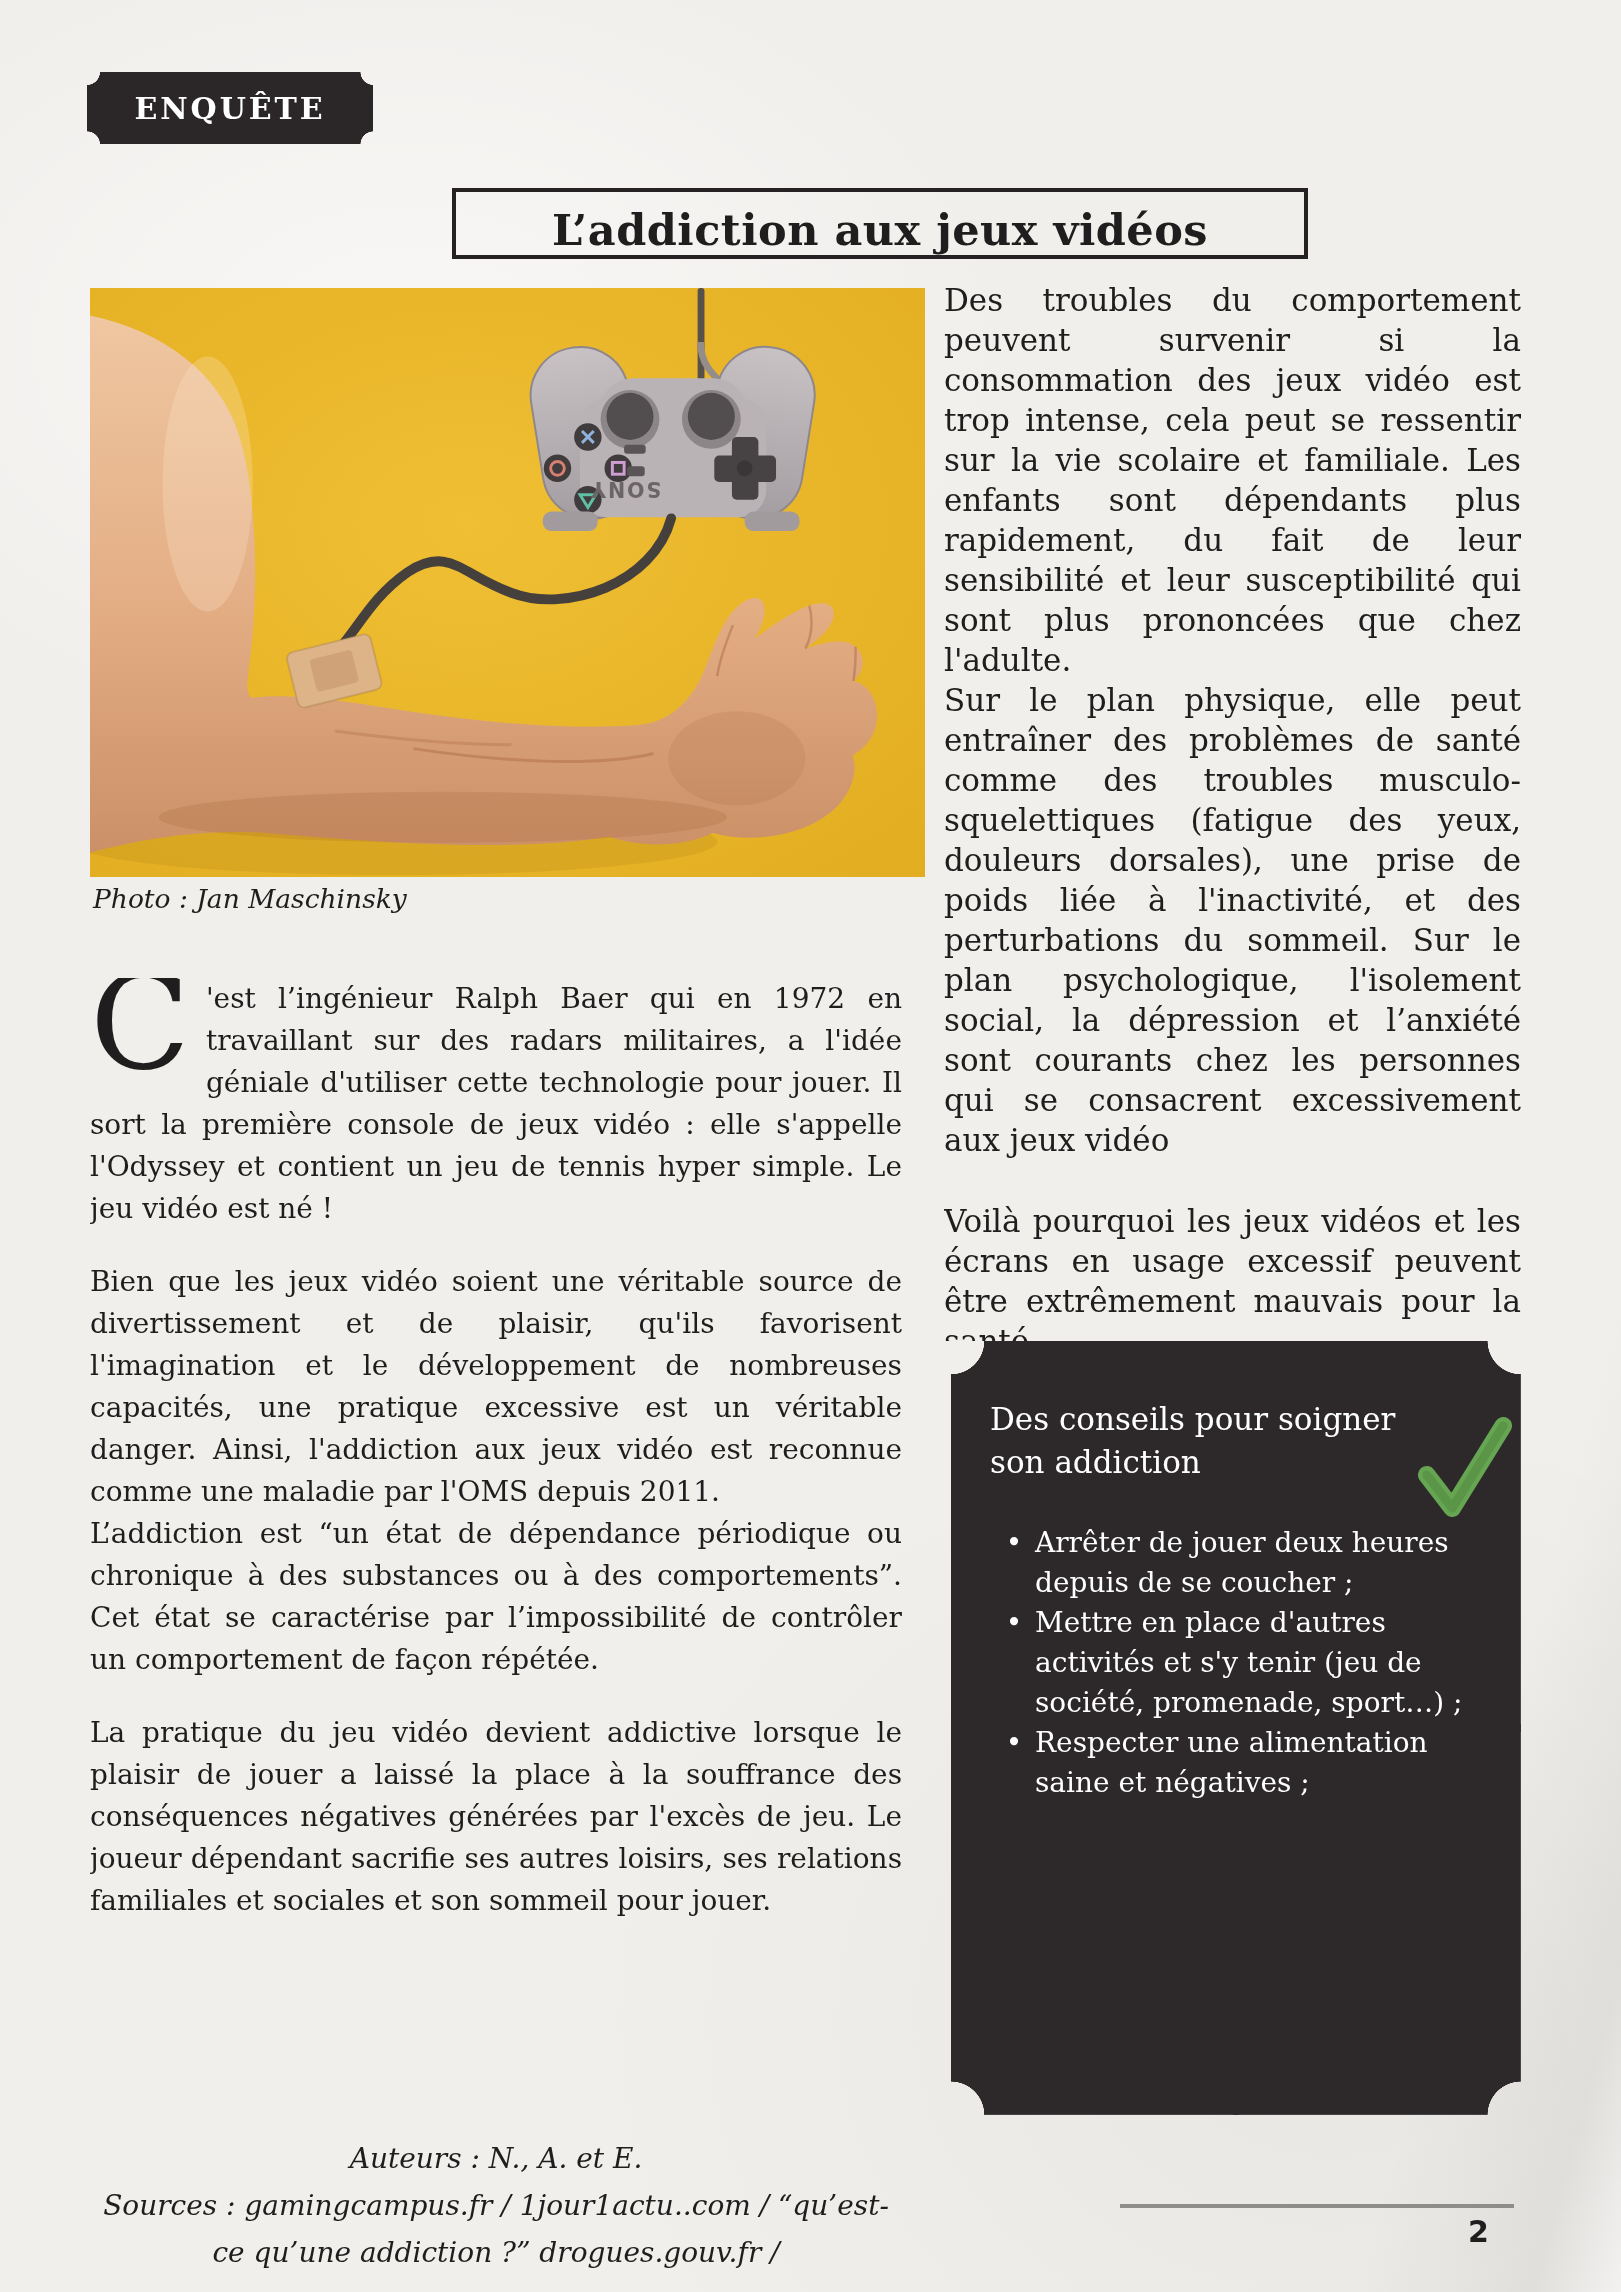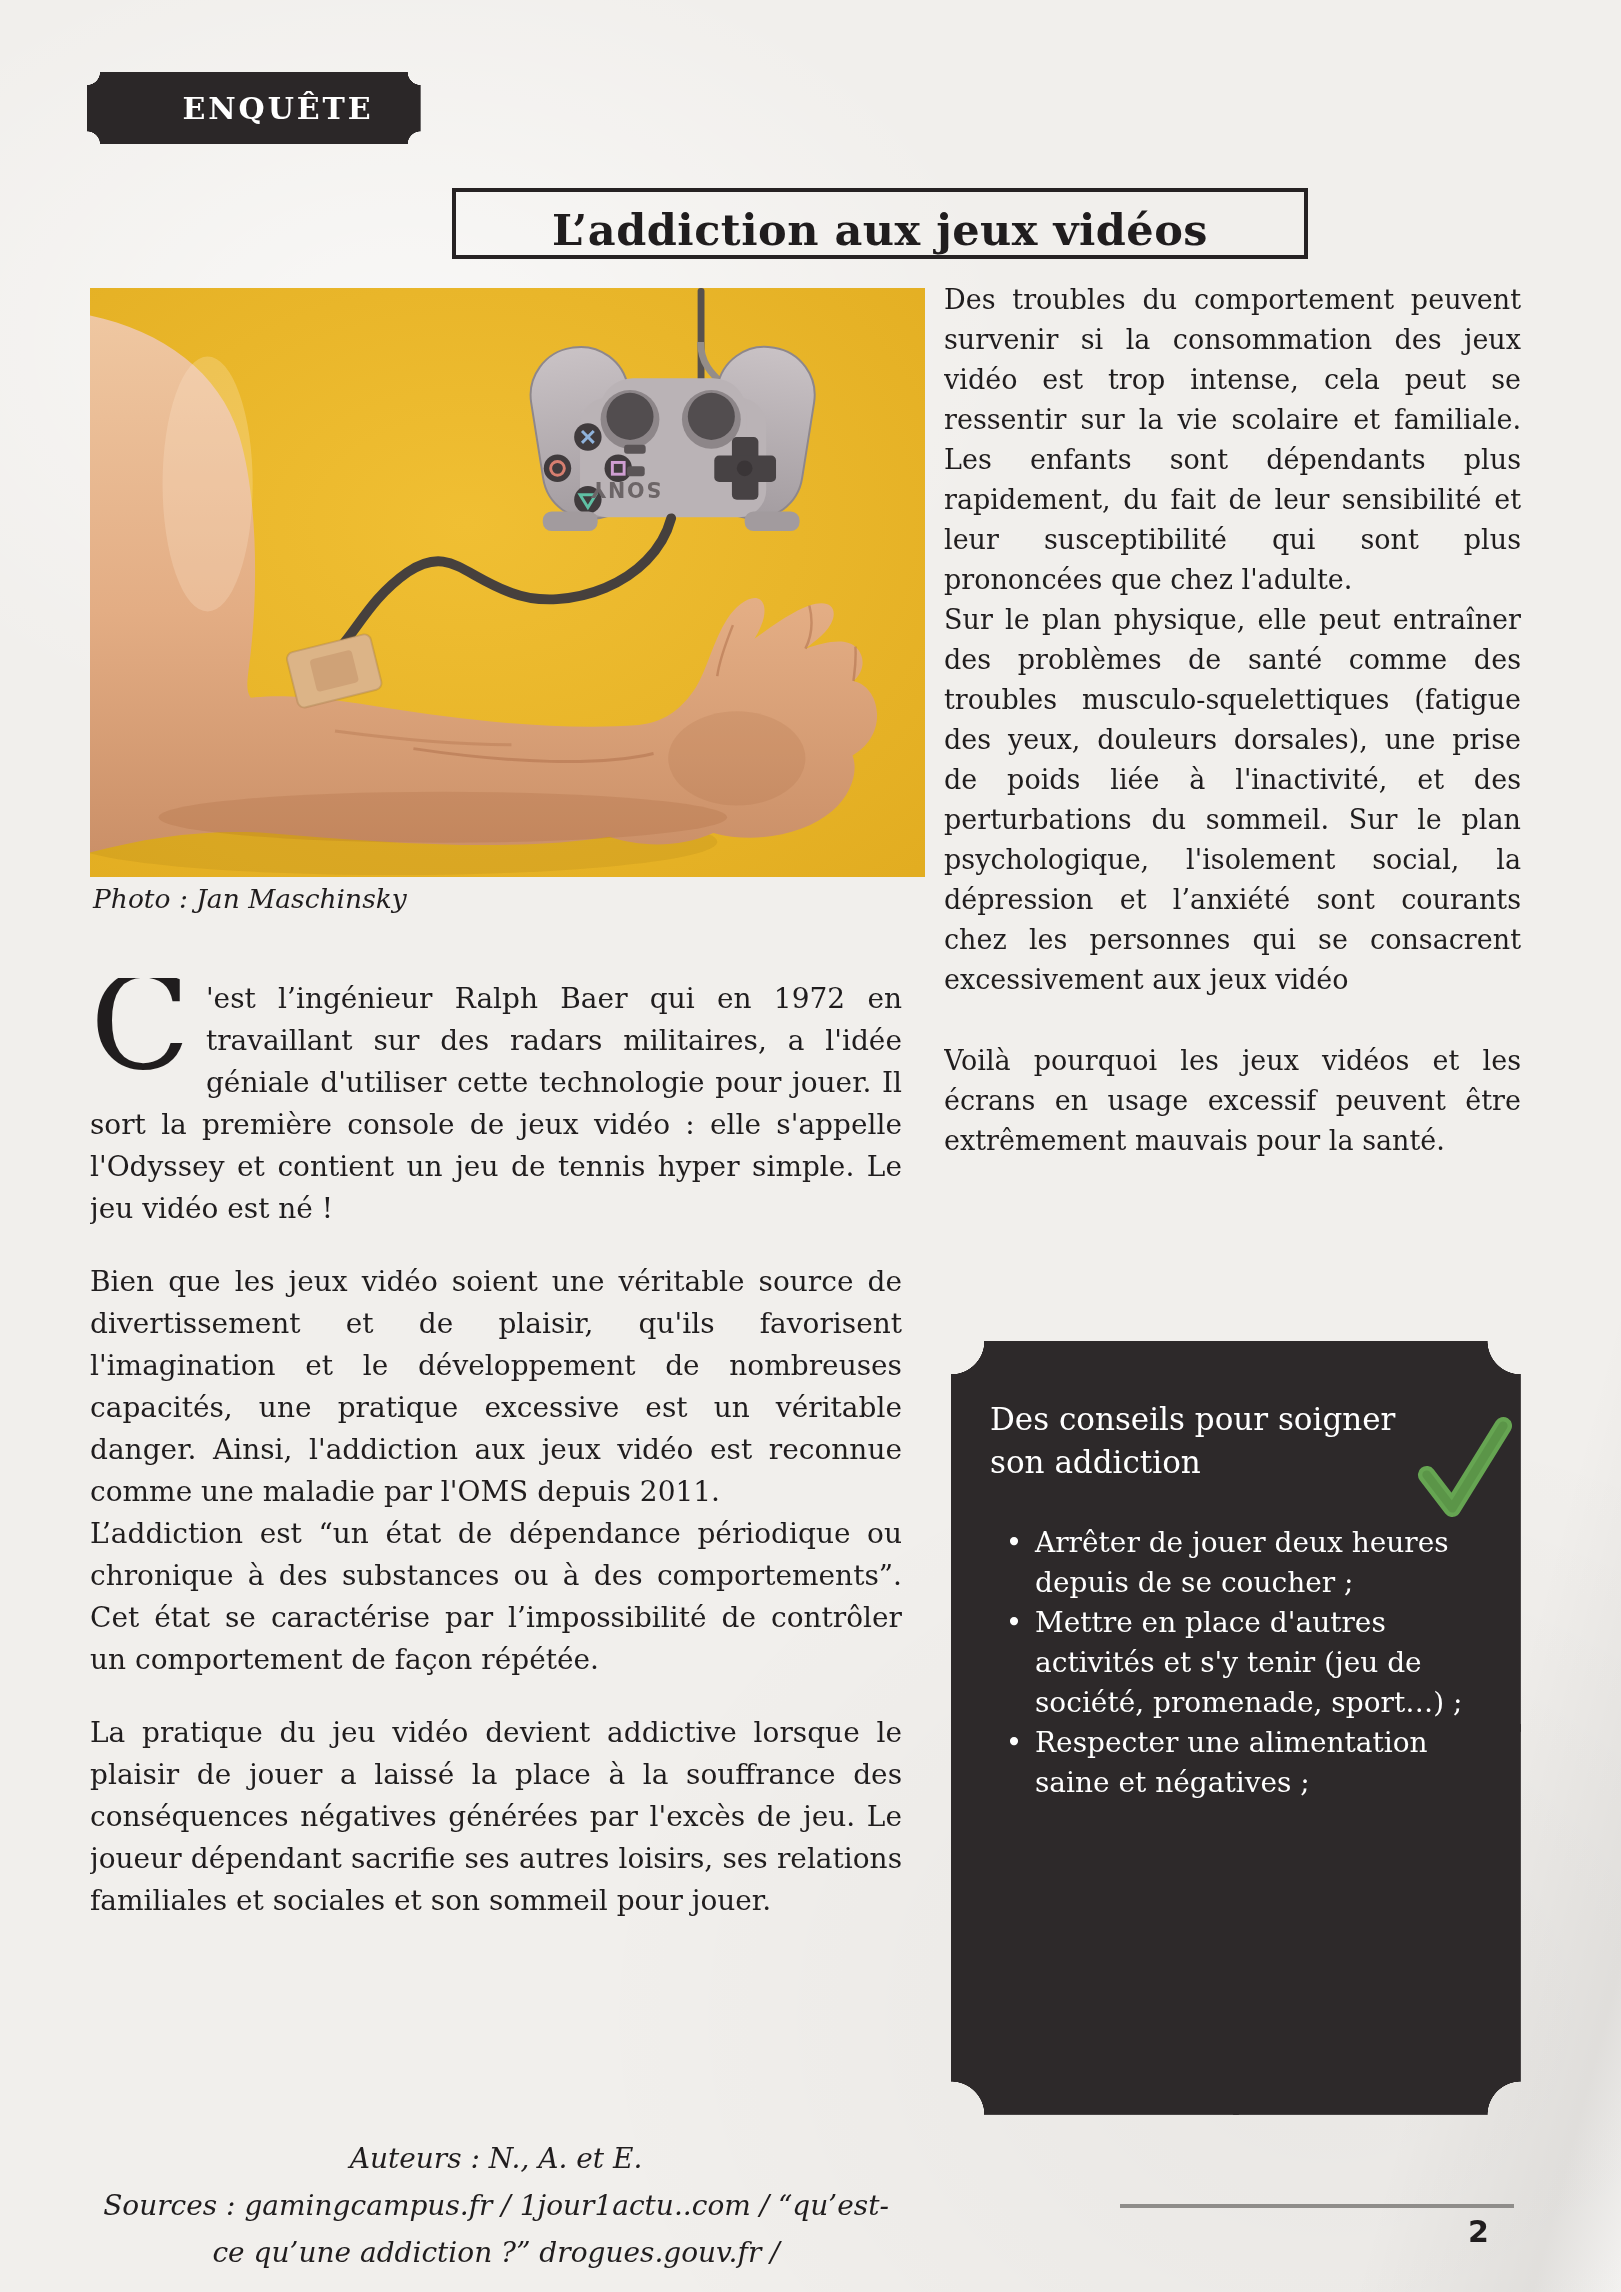--- a/index.html
+++ b/index.html
@@ -13,21 +13,20 @@
     font-family:"DejaVu Serif","Liberation Serif",serif;
     color:#201d1e;
   }
   .scoop{
     --r:13.7px; --c:#2b2728;
     background:
       radial-gradient(circle at 0 0,        rgba(0,0,0,0) var(--r), var(--c) calc(var(--r) + 0.5px)) top left    / 50.5% 50.5% no-repeat,
       radial-gradient(circle at 100% 0,     rgba(0,0,0,0) var(--r), var(--c) calc(var(--r) + 0.5px)) top right   / 50.5% 50.5% no-repeat,
       radial-gradient(circle at 0 100%,     rgba(0,0,0,0) var(--r), var(--c) calc(var(--r) + 0.5px)) bottom left / 50.5% 50.5% no-repeat,
       radial-gradient(circle at 100% 100%,  rgba(0,0,0,0) var(--r), var(--c) calc(var(--r) + 0.5px)) bottom right/ 50.5% 50.5% no-repeat;
-    padding-left: 48px;
   }
   .badge{
     position:absolute; left:87px; top:72px; width:286px; height:72px;
     --r:12.7px; display:flex; align-items:center; justify-content:center;
   }
   .badge span{color:#fff; font-size:30px; font-weight:bold; letter-spacing:2.9px;}
   .title-box{
     position:absolute; left:452px; top:188px; width:856px; height:71px;
     border:4.9px solid #262223; box-sizing:border-box;
     display:flex; align-items:flex-end; justify-content:center;
@@ -40,21 +39,21 @@
     position:absolute; left:90px; top:978px; width:812px; height:1157px; overflow:hidden;
     font-size:28px; line-height:42px; text-align:justify;
   }
   .colL p{margin:0;}
   .colL .gap{height:31px;}
   .dropcap{
     float:left; font-size:131px; line-height:86px; margin:2px 15.7px 0 0; font-weight:normal;
   }
   .colR{
     position:absolute; left:944px; top:280px; width:577px; height:1061px; overflow:hidden;
-    font-size:27px; line-height:40px; text-align:justify;
+    font-size:31px; line-height:40px; text-align:justify;
   }
   .colR p{margin:0;}
   .colR .gap{height:41px;}
   .tips{
     position:absolute; left:951px; top:1341px; width:570px; height:774px;
     --r:33px; --c:#2d292a; color:#fff; box-sizing:border-box;
     padding:57px 33px 29px 39px;
   }
   .tips h2{margin:0; font-size:31px; line-height:43px; font-weight:normal; max-width:421px;}
   .tips ul{list-style:none; margin:39px 0 0 0; padding:0; font-size:28px; line-height:40px;}

